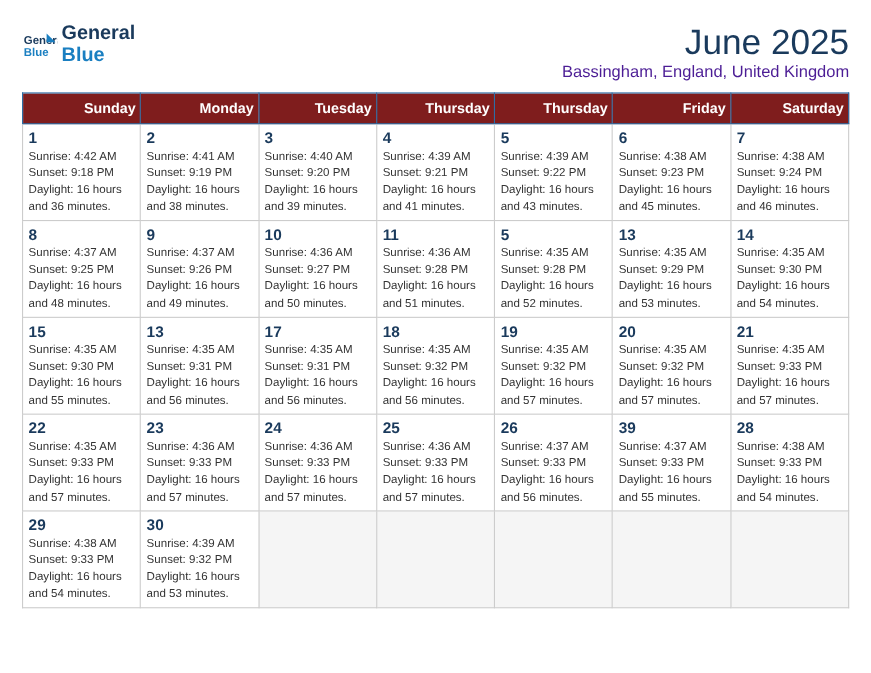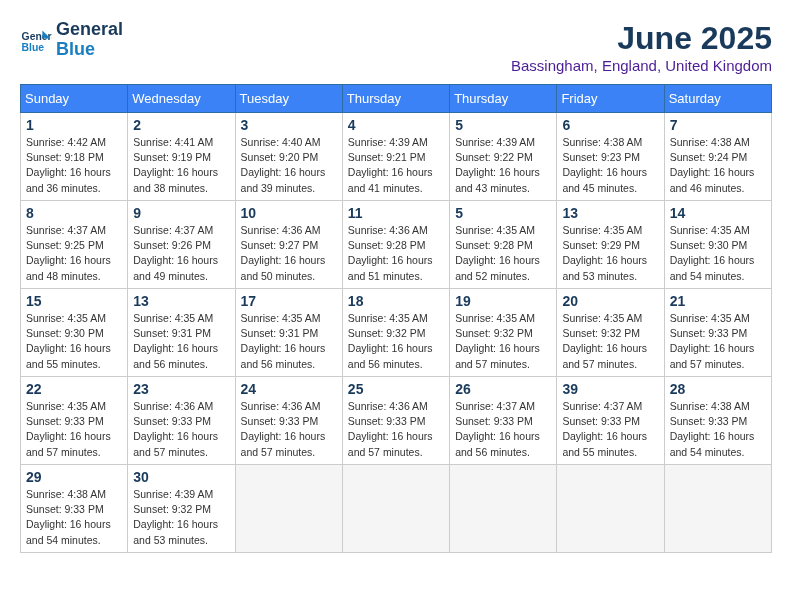--- a/index.html
+++ b/index.html
@@ -32,39 +32,39 @@
     }
     .logo-icon {
       width: 32px;
       height: 32px;
     }
     .title-block {
       text-align: right;
     }
     .month-title {
       font-size: 32px;
-      font-weight: bold;
+      font-weight: normal;
       color: #1a3a5c;
     }
     .location {
       font-size: 15px;
       color: #4c1d95;
     }
     .calendar {
       width: 100%;
       border-collapse: collapse;
       font-size: 11px;
     }
     .calendar th {
-      background: #3b82f6;
+      background: #7f1d1d;
       color: #fff;
       padding: 6px 4px;
-      text-align: left;
+      text-align: right;
       font-size: 13px;
-      font-weight: normal;
+      font-weight: bold;
       border: 1px solid #2e6da4;
     }
     .calendar td {
       border: 1px solid #ccc;
       vertical-align: top;
       padding: 4px 5px;
       width: calc(100% / 7);
       height: 88px;
       background: #fff;
     }
@@ -109,21 +109,21 @@
   <div class="title-block">
     <div class="month-title">June 2025</div>
     <div class="location">Bassingham, England, United Kingdom</div>
   </div>
 </div>
 
 <table class="calendar">
   <thead>
     <tr>
     <th>Sunday</th>
-        <th>Wednesday</th>
+        <th>Monday</th>
         <th>Tuesday</th>
         <th>Thursday</th>
         <th>Thursday</th>
         <th>Friday</th>
         <th>Saturday</th>
       </tr>
   </thead>
   <tbody id="calendar-body">
   <tr class="week-row">
         <td>

